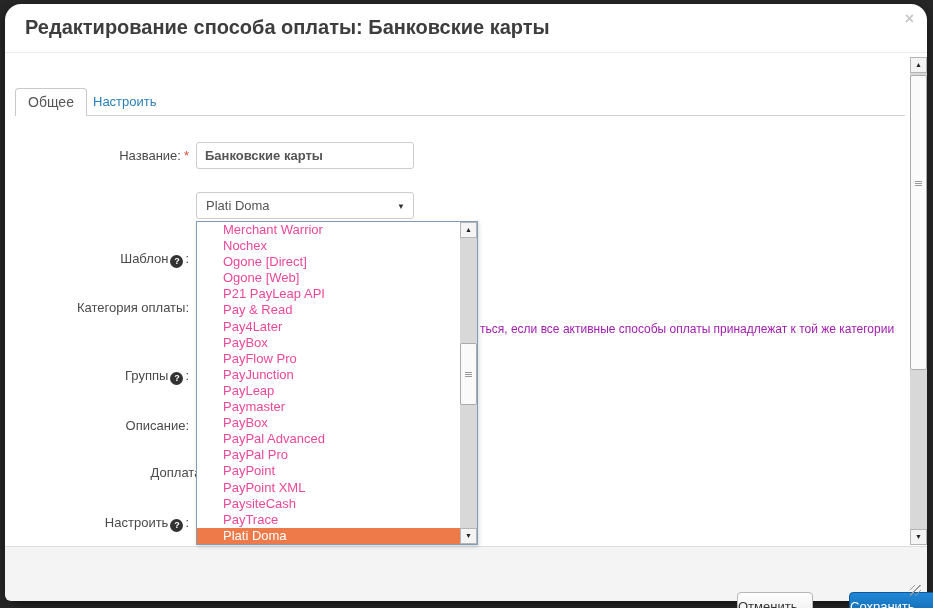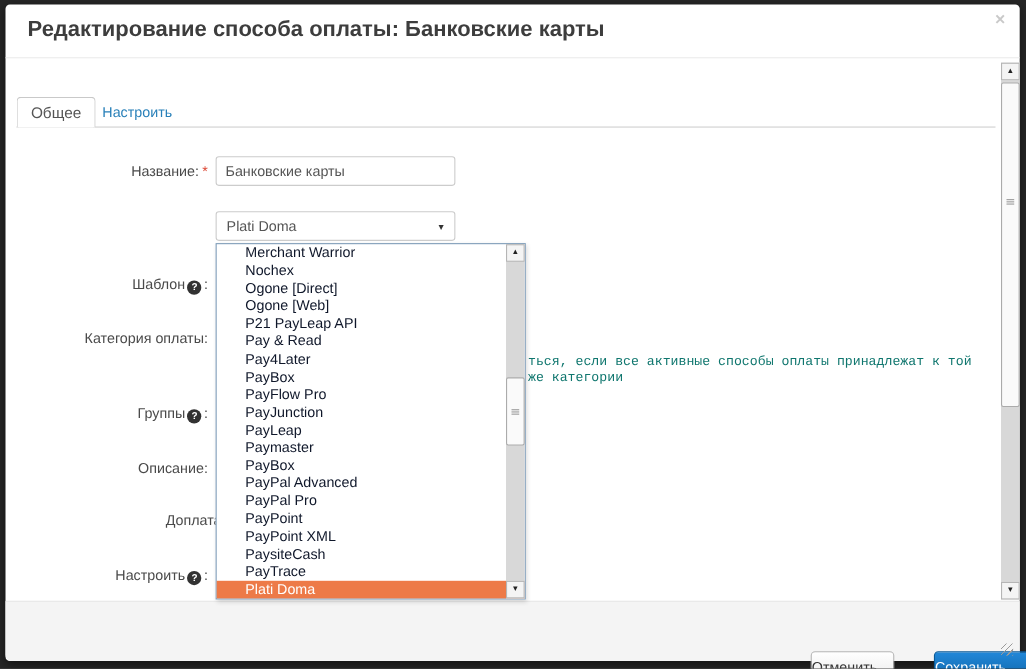--- a/index.html
+++ b/index.html
@@ -1,46 +1,46 @@
 <!DOCTYPE html>
 <html style="--highlight: #ed7a48; --link: #2980b9; --save-button-top: #2187d8; --save-button-bottom: #0d63a5;"><head>
 <meta charset="utf-8">
 <style>
   html,body{margin:0;padding:0;}
   body{background:#262626;font-family:"Liberation Sans",sans-serif;}
   .stage{position:relative;width:933px;height:608px;background:#262626;overflow:hidden;}
   .modal{position:absolute;left:5px;top:4px;width:922px;height:597px;background:#fff;
-         border-radius:4px;box-shadow:0 3px 9px rgba(0,0,0,.5);}
+         border-radius:16px;box-shadow:0 3px 9px rgba(0,0,0,.5);}
   
   .hdr{position:absolute;left:0;top:0;width:100%;height:48px;border-bottom:1px solid #ececec;}
   .title{position:absolute;left:20px;top:12px;font-size:20px;font-weight:bold;color:#3d3d3d;}
   .close{position:absolute;right:13px;top:7px;font-size:16px;font-weight:bold;color:#c9c9c9;cursor:pointer;line-height:16px;}
   
   .tabline{position:absolute;left:10px;top:111px;width:890px;height:0;border-bottom:1px solid #cfcfcf;}
   .tab-active{position:absolute;left:10px;top:84px;width:70px;height:27px;background:#fff;
               border:1px solid #c9c9c9;border-bottom:none;border-radius:4px 4px 0 0;z-index:2;
               font-size:14px;color:#555;text-align:center;line-height:27px;}
   .tab-link{position:absolute;left:88px;top:90px;font-size:13px;color:var(--link);cursor:pointer;}
   
   .lbl{position:absolute;left:0;width:184px;text-align:right;font-size:13px;color:#4a4a4a;height:16px;line-height:16px;}
   .req{color:#dd4b39;padding-left:3px;}
   .help-badge{display:inline-block;width:13px;height:13px;border-radius:50%;background:#323232;color:#fff;
               font-size:9px;font-weight:bold;text-align:center;line-height:13px;vertical-align:-1px;margin:0 2px;}
   
   .txt-input{position:absolute;left:191px;top:138px;width:200px;height:25px;border:1px solid #ccc;border-radius:3px;
-             font-family:"Liberation Sans",sans-serif;font-size:13px;color:#555;padding:0 8px;outline:none;}
+             font-family:"Liberation Sans",sans-serif;font-size:13px;color:#555;padding:0 8px;outline:none;font-weight:bold;}
   .sel{position:absolute;left:191px;top:188px;width:218px;height:27px;border:1px solid #ccc;border-radius:3px;
        background:#fff;box-sizing:border-box;cursor:pointer;}
   .sel-text{position:absolute;left:9px;top:5px;font-size:13px;color:#555;}
   .sel-caret{position:absolute;right:8px;top:9px;font-size:8px;color:#333;}
-  .hint{position:absolute;left:475px;top:318px;width:420px;font-size:12px;color:#0f766e;font-family:Liberation Mono, monospace;}
+  .hint{position:absolute;left:475px;top:318px;width:420px;font-size:12px;color:#a21caf;}
   
   .dd{position:absolute;left:191px;top:217px;width:282px;height:324px;background:#fff;
       border:1px solid #7f9db9;box-sizing:border-box;z-index:5;box-shadow:1px 2px 4px rgba(0,0,0,.15);}
-  .dd-item{height:16.1px;line-height:16.1px;font-size:13px;color:#0f172a;padding-left:26px;white-space:nowrap;cursor:pointer;}
+  .dd-item{height:16.1px;line-height:16.1px;font-size:13px;color:#ec4899;padding-left:26px;white-space:nowrap;cursor:pointer;}
   .dd-selected{background:var(--highlight);color:#fff;}
   
   .sb{position:absolute;background:#d8d8d8;}
   .sb-btn{position:absolute;left:0;width:17px;height:16px;background:#f4f4f4;border:1px solid #b5b5b5;
           box-sizing:border-box;text-align:center;line-height:14px;font-size:7px;color:#222;cursor:pointer;}
   .sb-thumb{position:absolute;left:0;width:17px;background:#fafafa;border:1px solid #ababab;
             box-sizing:border-box;border-radius:2px;cursor:grab;}
   .grip{position:absolute;left:4px;width:7px;border-top:1px solid #9a9a9a;border-bottom:1px solid #9a9a9a;height:3px;}
   .grip:after{content:"";position:absolute;left:0;top:1px;width:7px;border-top:1px solid #9a9a9a;}
   .dd-sb{left:263px;top:0;width:17px;height:322px;}

